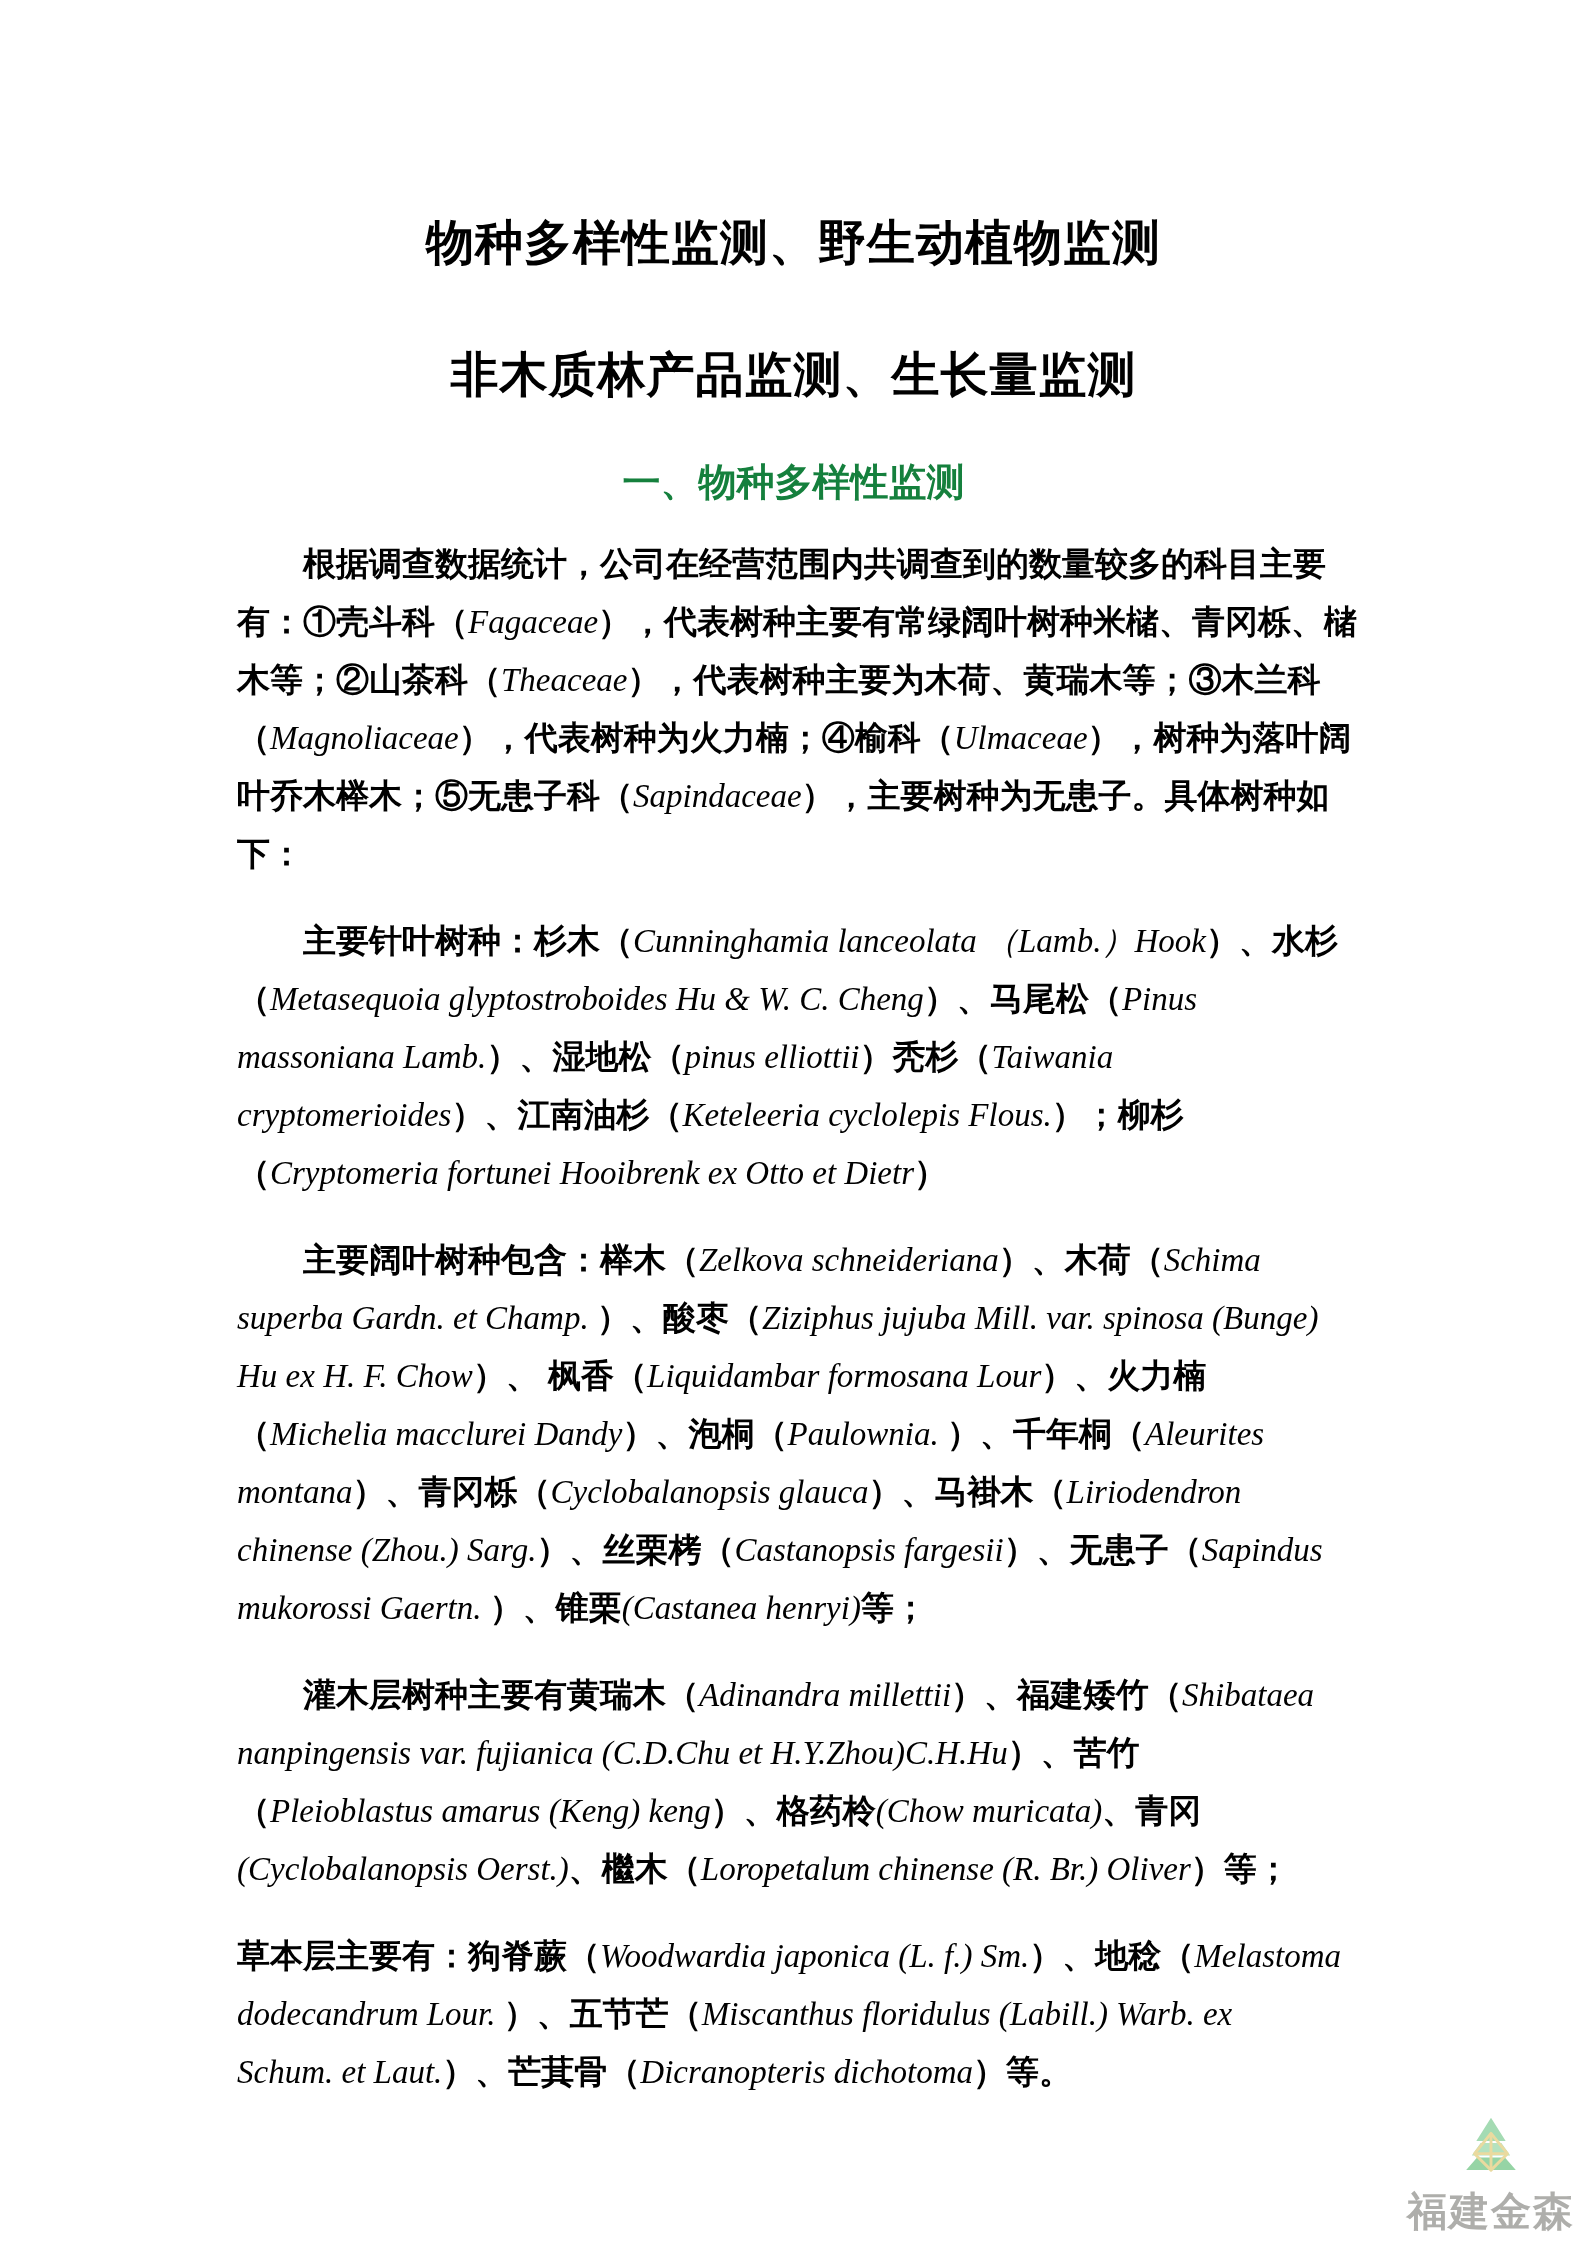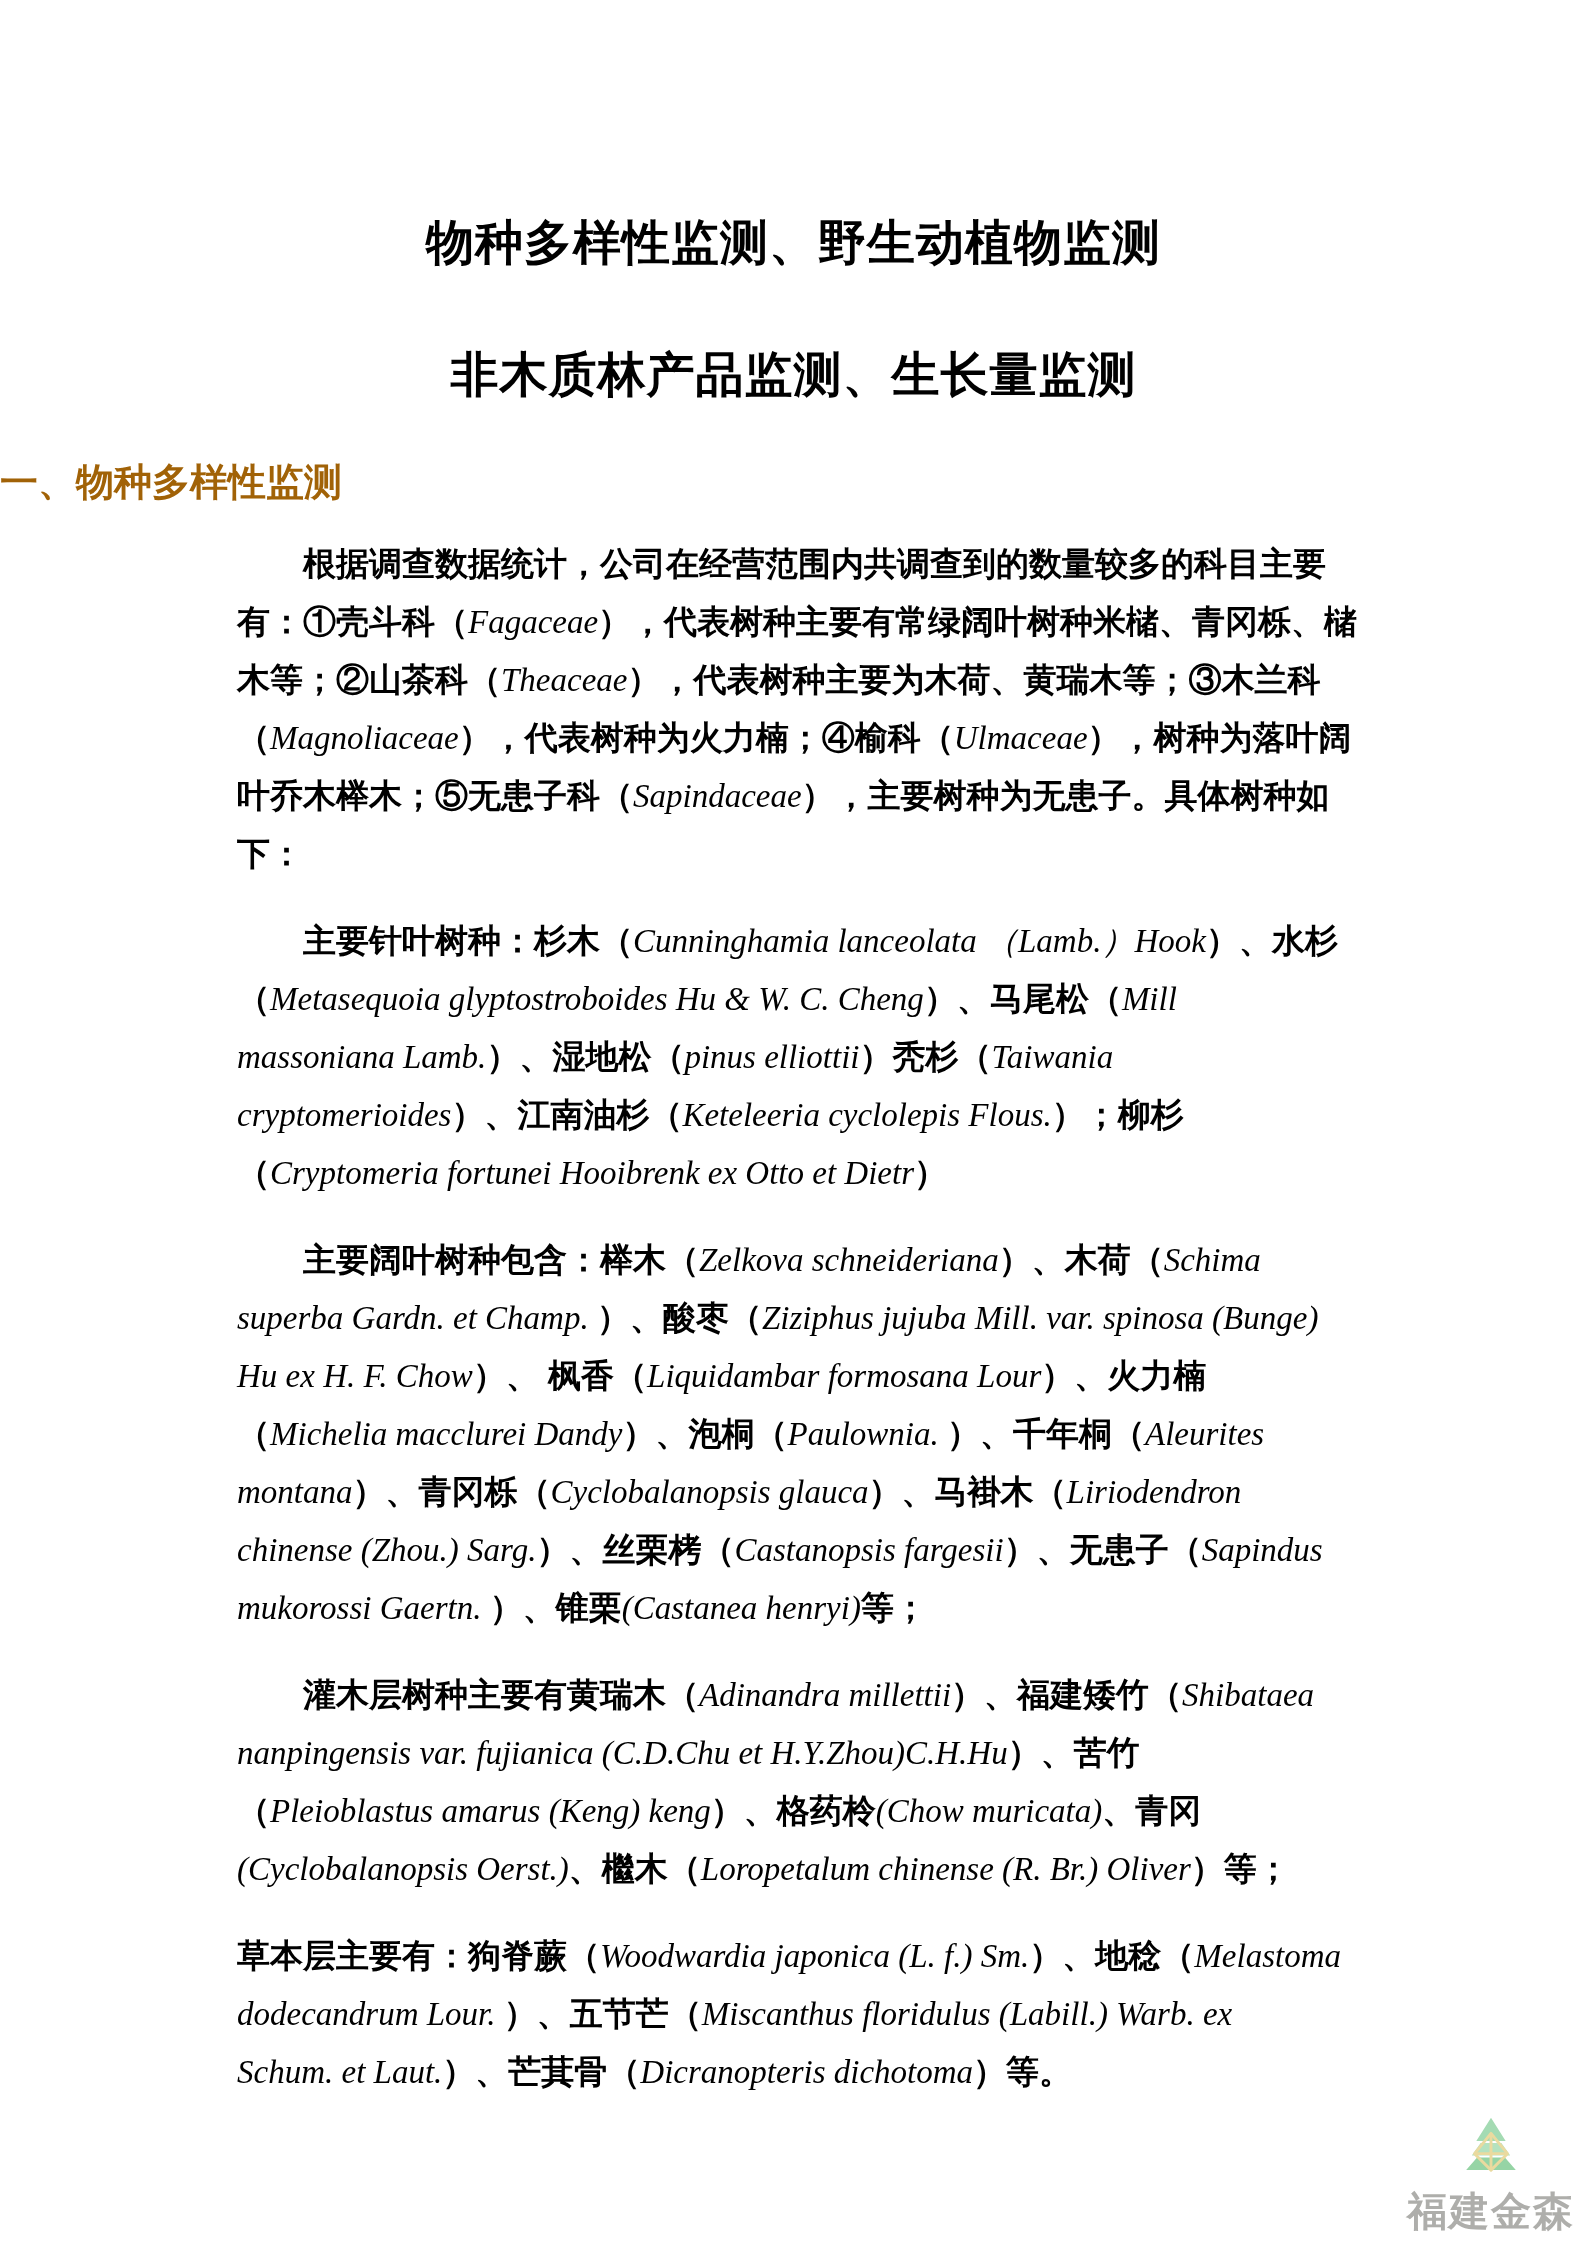--- a/index.html
+++ b/index.html
@@ -26,26 +26,26 @@
     color: #000000;
   }
   .doc-title.first {
     padding-top: 215px;
   }
   .doc-title.second {
     margin-top: 77px;
   }
   .section-heading {
     margin: 58px 0 0 0;
-    text-align: left;
+    text-align: center;
     font-family: "Liberation Sans", sans-serif;
     font-weight: 700;
     font-size: 38px;
     line-height: 44px;
-    color: #a16207;
+    color: #15803d;
   }
   .doc-body {
     margin: 31px 0 0 237px;
     width: 1125px;
     font-size: 33px;
   }
   .para {
     margin: 0 0 29px 0;
   }
   .line {
@@ -97,21 +97,21 @@
       <div class="para">
         <div class="line indent"><span class="cn">根据调查数据统计，公司在经营范围内共调查到的数量较多的科目主要</span></div>
         <div class="line"><span class="cn">有：①壳斗科（</span><span class="lat">Fagaceae</span><span class="cn">），代表树种主要有常绿阔叶树种米槠、青冈栎、槠</span></div>
         <div class="line"><span class="cn">木等；②山茶科（</span><span class="lat">Theaceae</span><span class="cn">），代表树种主要为木荷、黄瑞木等；③木兰科</span></div>
         <div class="line"><span class="cn">（</span><span class="lat">Magnoliaceae</span><span class="cn">），代表树种为火力楠；④榆科（</span><span class="lat">Ulmaceae</span><span class="cn">），树种为落叶阔</span></div>
         <div class="line"><span class="cn">叶乔木榉木；⑤无患子科（</span><span class="lat">Sapindaceae</span><span class="cn">），主要树种为无患子。具体树种如</span></div>
         <div class="line"><span class="cn">下：</span></div>
       </div>
       <div class="para">
         <div class="line indent"><span class="cn">主要针叶树种：杉木（</span><span class="lat">Cunninghamia lanceolata （Lamb.）Hook</span><span class="cn">）、水杉</span></div>
-        <div class="line"><span class="cn">（</span><span class="lat">Metasequoia glyptostroboides Hu &amp; W. C. Cheng</span><span class="cn">）、马尾松（</span><span class="lat">Mill</span></div>
+        <div class="line"><span class="cn">（</span><span class="lat">Metasequoia glyptostroboides Hu &amp; W. C. Cheng</span><span class="cn">）、马尾松（</span><span class="lat">Pinus</span></div>
         <div class="line"><span class="lat">massoniana Lamb.</span><span class="cn">）、湿地松（</span><span class="lat">pinus elliottii</span><span class="cn">）秃杉（</span><span class="lat">Taiwania</span></div>
         <div class="line"><span class="lat">cryptomerioides</span><span class="cn">）、江南油杉（</span><span class="lat">Keteleeria cyclolepis Flous.</span><span class="cn">）；柳杉</span></div>
         <div class="line"><span class="cn">（</span><span class="lat">Cryptomeria fortunei Hooibrenk ex Otto et Dietr</span><span class="cn">）</span></div>
       </div>
       <div class="para">
         <div class="line indent"><span class="cn">主要阔叶树种包含：榉木（</span><span class="lat">Zelkova schneideriana</span><span class="cn">）、木荷（</span><span class="lat">Schima</span></div>
         <div class="line"><span class="lat">superba Gardn. et Champ. </span><span class="cn">）、酸枣（</span><span class="lat">Ziziphus jujuba Mill. var. spinosa (Bunge)</span></div>
         <div class="line"><span class="lat">Hu ex H. F. Chow</span><span class="cn">）、 枫香（</span><span class="lat">Liquidambar formosana Lour</span><span class="cn">）、火力楠</span></div>
         <div class="line"><span class="cn">（</span><span class="lat">Michelia macclurei Dandy</span><span class="cn">）、泡桐（</span><span class="lat">Paulownia. </span><span class="cn">）、千年桐（</span><span class="lat">Aleurites</span></div>
         <div class="line"><span class="lat">montana</span><span class="cn">）、青冈栎（</span><span class="lat">Cyclobalanopsis glauca</span><span class="cn">）、马褂木（</span><span class="lat">Liriodendron</span></div>

